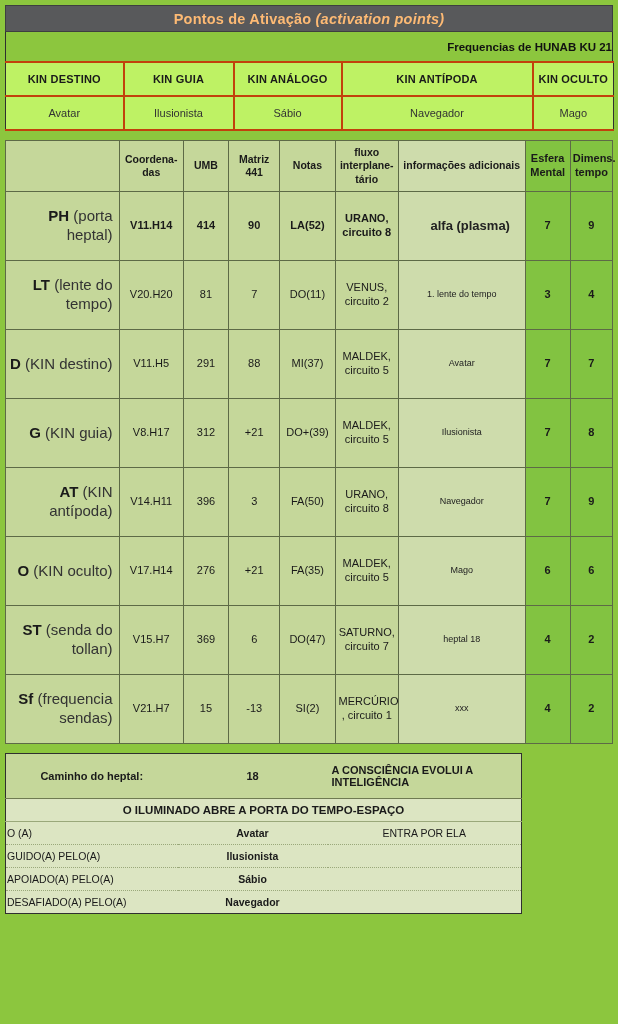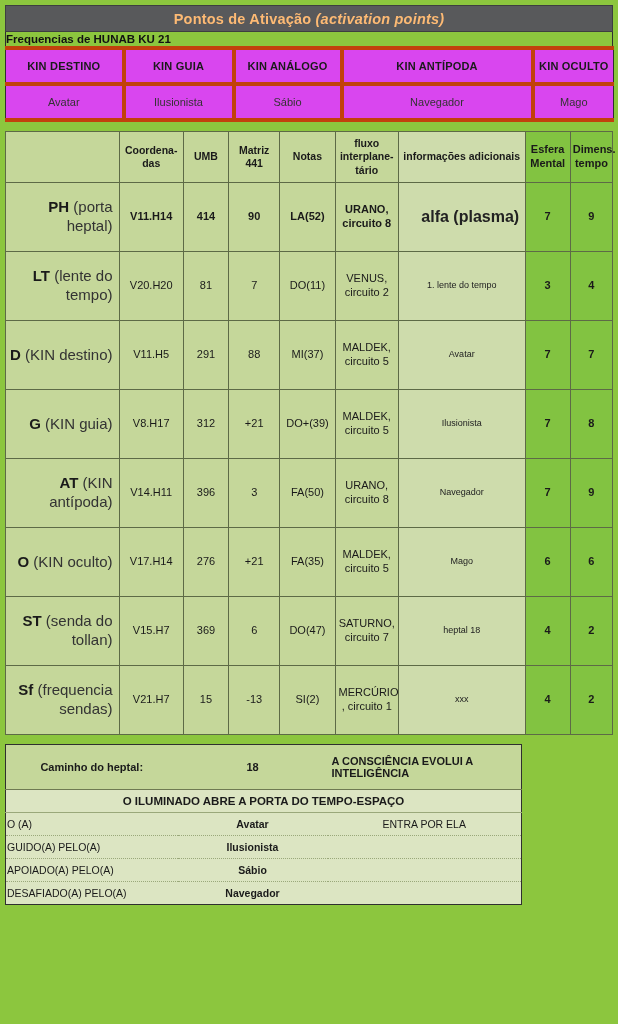--- a/index.html
+++ b/index.html
@@ -27,37 +27,37 @@
     display:flex;align-items:center;justify-content:center;
   }
   .titlebar .t{
     font-size:14.5px;font-weight:bold;color:#fdba74;
     letter-spacing:.2px;white-space:nowrap;
   }
   .titlebar .t i{font-style:italic;}
 
   
   .subtitle{
-    height:14px;
+    height:29px;
     background:#8CC63E;
     border-left:1px solid #2f2f2f;border-right:1px solid #2f2f2f;
     box-sizing:border-box;
-    display:flex;align-items:center;justify-content:flex-start;
+    display:flex;align-items:center;justify-content:flex-end;
   }
   .subtitle span{font-size:11.5px;font-weight:bold;color:#111;}
 
   
   table{border-collapse:collapse;table-layout:fixed;}
   .kin{
     width:608px;
     border:1px solid #2f2f2f;
   }
   .kin td{
-    border:4px solid #c2410c;
-    background:#d946ef;
+    border:2px solid #c2410c;
+    background:#bef264;
     text-align:center;
     color:#1a1a1a;
   }
   .kin tr.head td{
     height:30px;font-size:11px;font-weight:bold;letter-spacing:.2px;
   }
   .kin tr.vals td{
     height:30px;font-size:11px;font-weight:normal;color:#333;
   }
   .kin td.c1{border-left:none;}
@@ -90,21 +90,21 @@
     padding:0 3px;
   }
   .main td.lbl{text-align:right;padding-right:6px;font-size:15px;}
   .main td.lbl b{font-weight:bold;}
   .main td.lbl span{font-weight:normal;color:#333;}
   .main td.info{background:#CEDCAC;font-size:9px;color:#222;}
   .main thead td.info{font-size:10.5px;color:#1a1a1a;}
   .main td.grn{background:#82C341;font-weight:bold;font-size:11px;}
   .main thead td.grn{background:#82C341;}
   .main tr.bold td{font-weight:bold;}
-  .main tr.bold td.info{font-size:16px;font-weight:bold;padding-left:20px;}
+  .main tr.bold td.info{font-size:13px;font-weight:bold;padding-left:20px;}
 
   
   .bottomwrap{height:9px;}
   .bottom{
     width:461px;
     border:1px solid #2f2f2f;
     background:#C5D79A;
   }
   .bottom td{color:#1a1a1a;}
   .rowA td{

